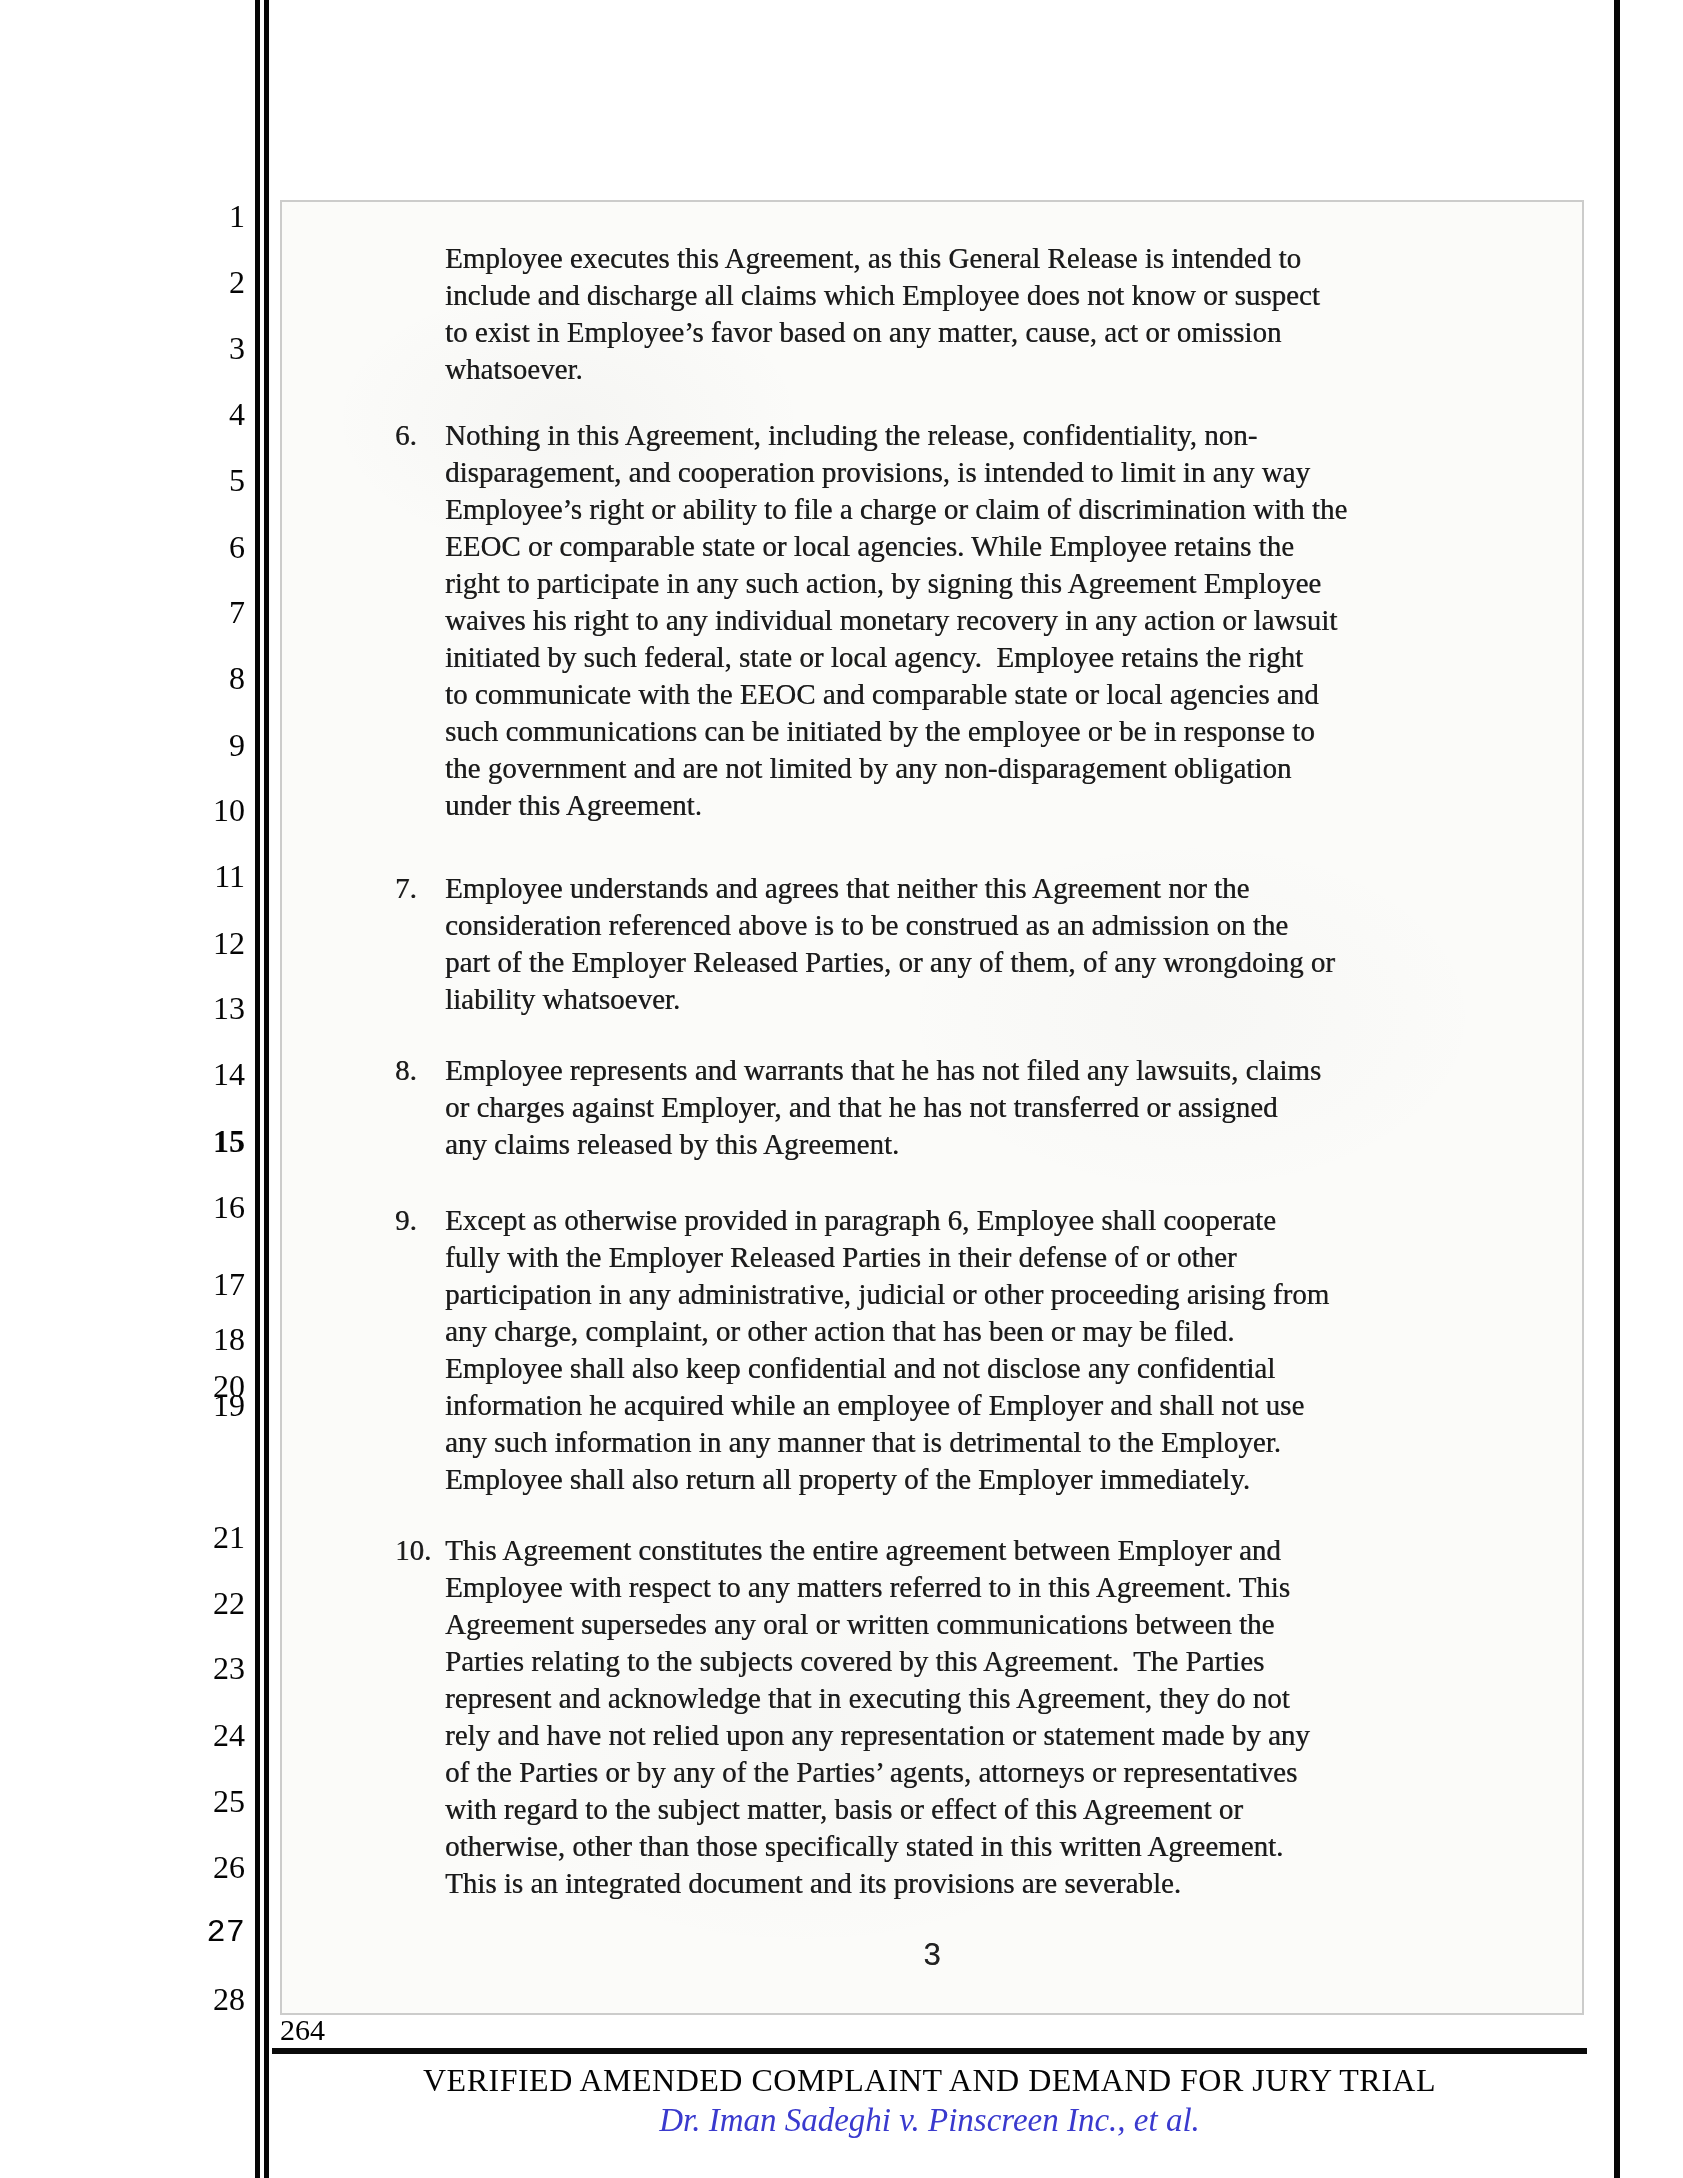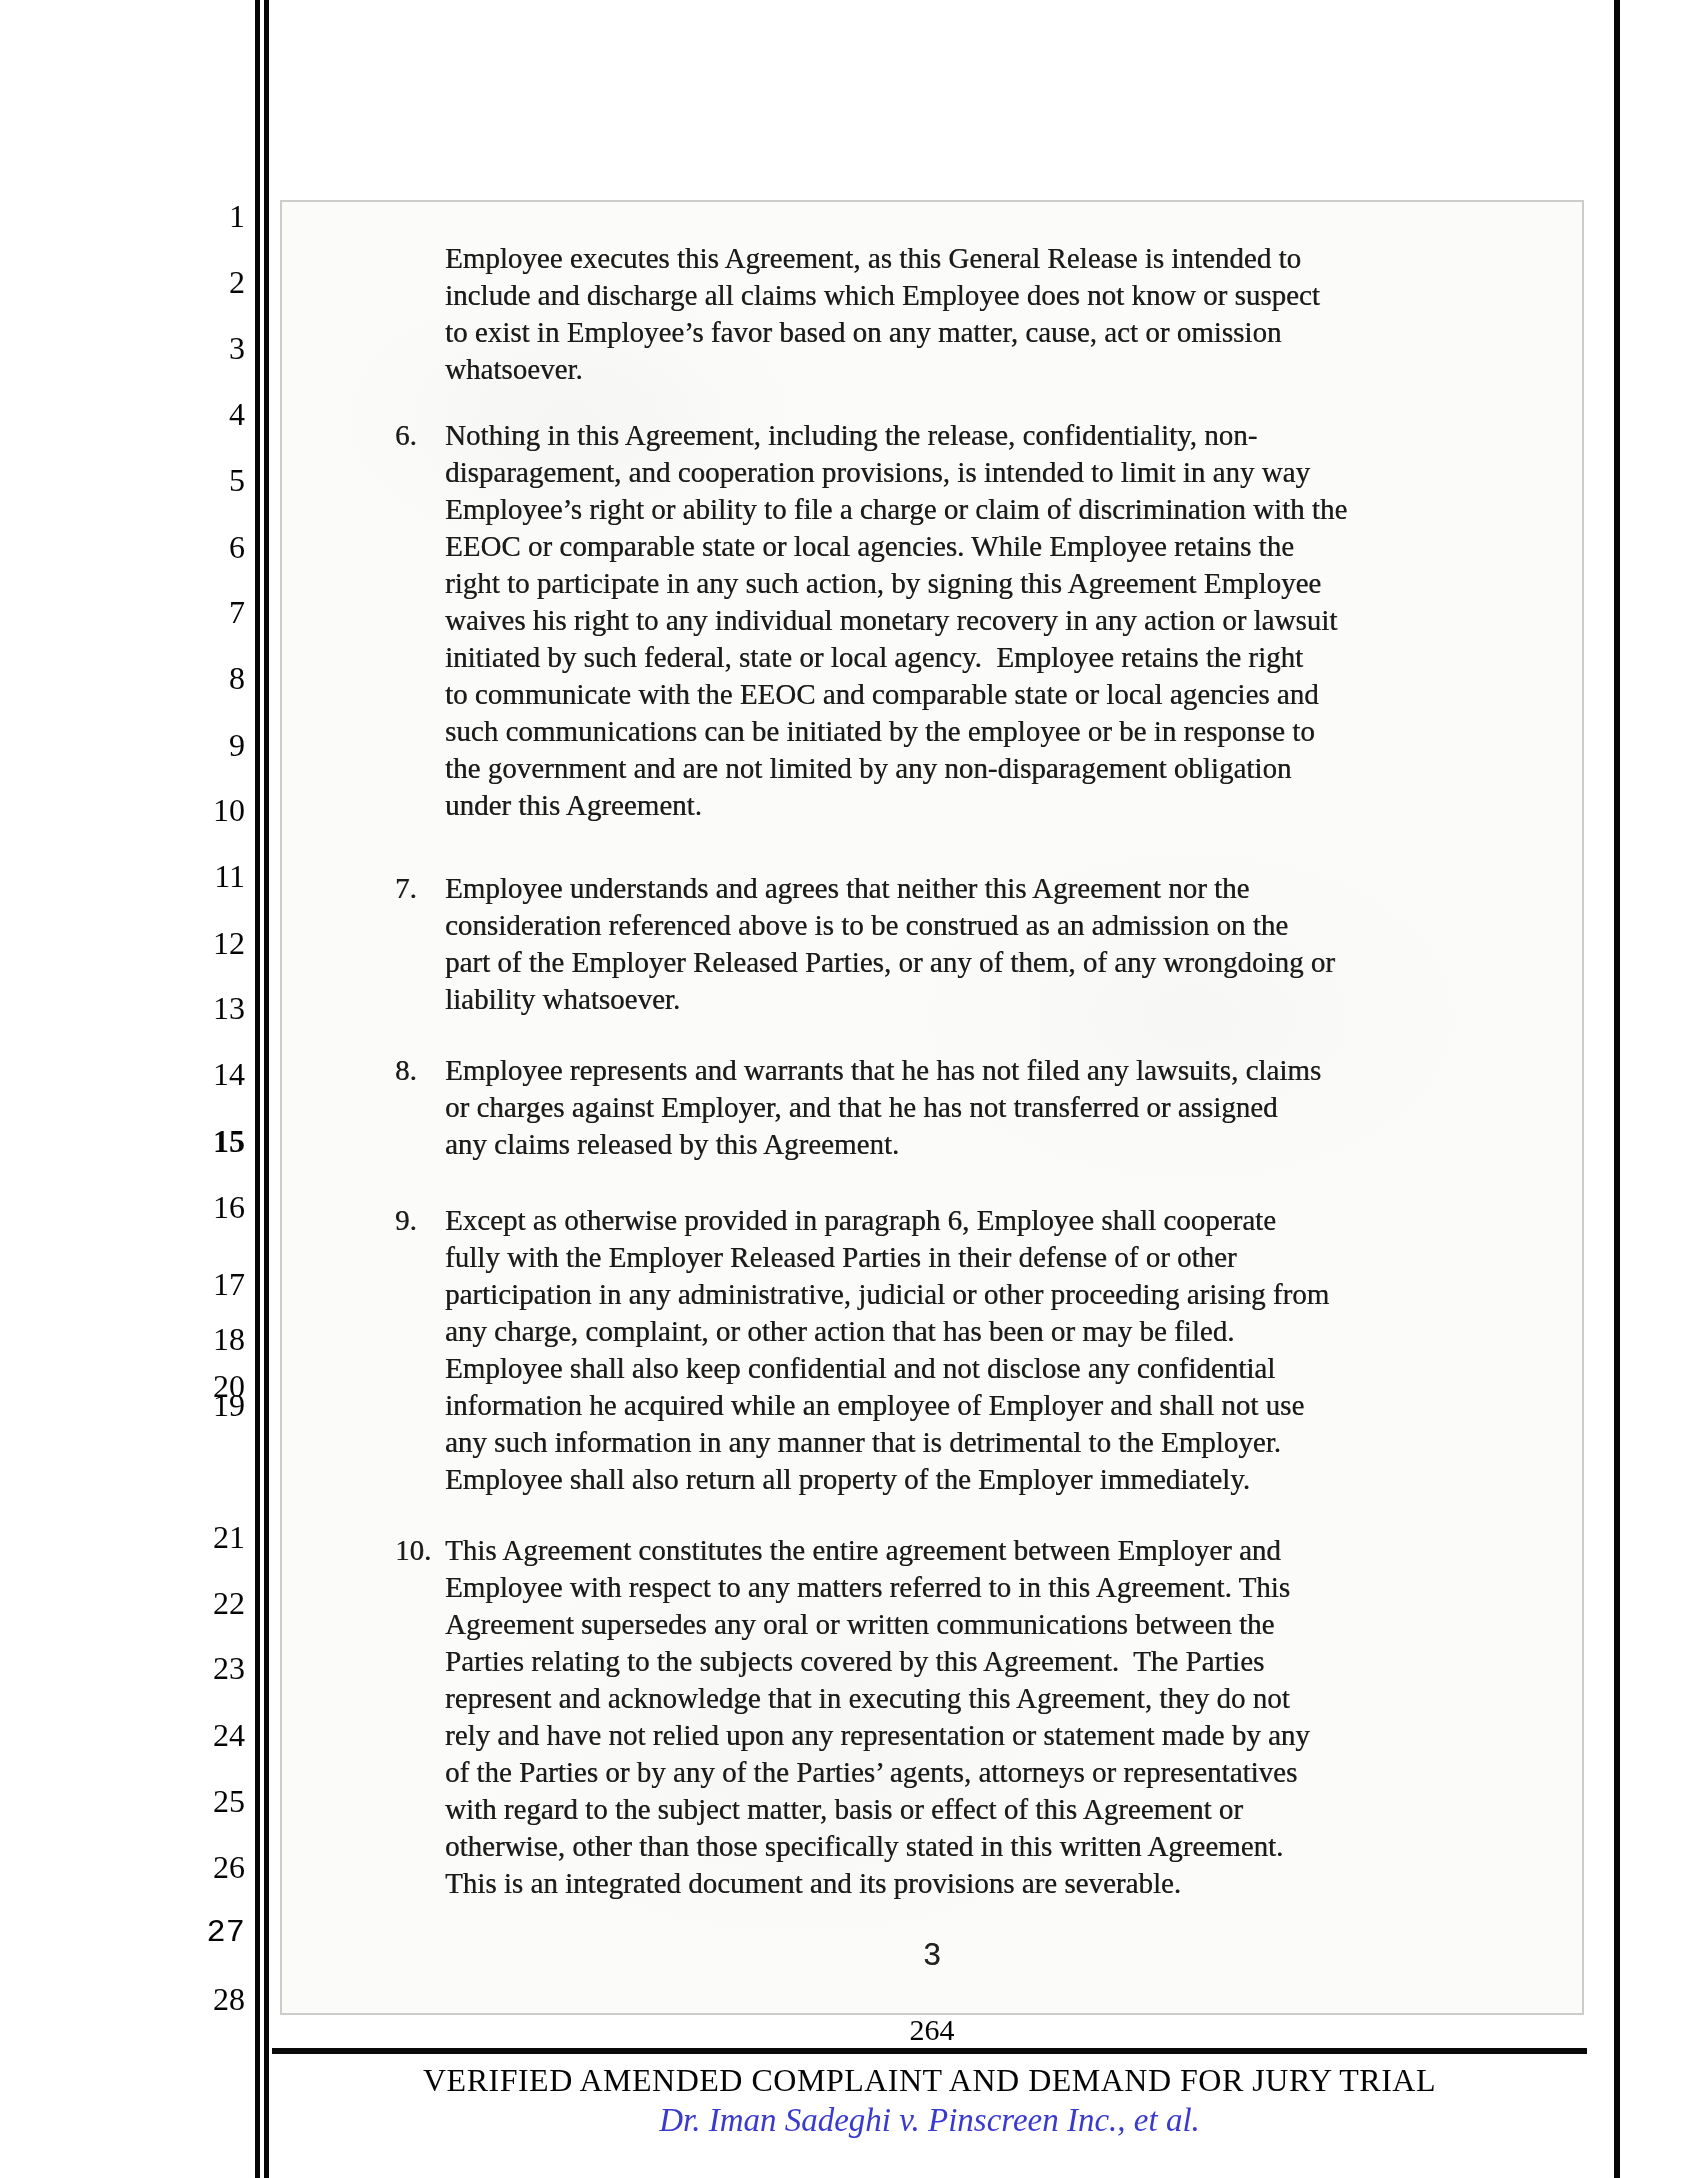--- a/index.html
+++ b/index.html
@@ -59,21 +59,20 @@
     left:0;width:100%;top:1735px;
     text-align:center;
     font-family:"Liberation Sans", sans-serif;
     font-size:31px;color:#222;
     text-shadow:0.4px 0 0 rgba(27,27,27,0.7);
   }
   
   .record-pagenum{
     position:absolute;
     left:280px;width:1304px;top:2013px;
-    text-align:center;
     font:30px/34px "Liberation Serif", serif;
     color:#000;
   }
   .footer-sep{
     position:absolute;
     left:272px;top:2048px;
     width:1315px;height:6px;
     background:#0a0a0a;
   }
   .footer-title{

